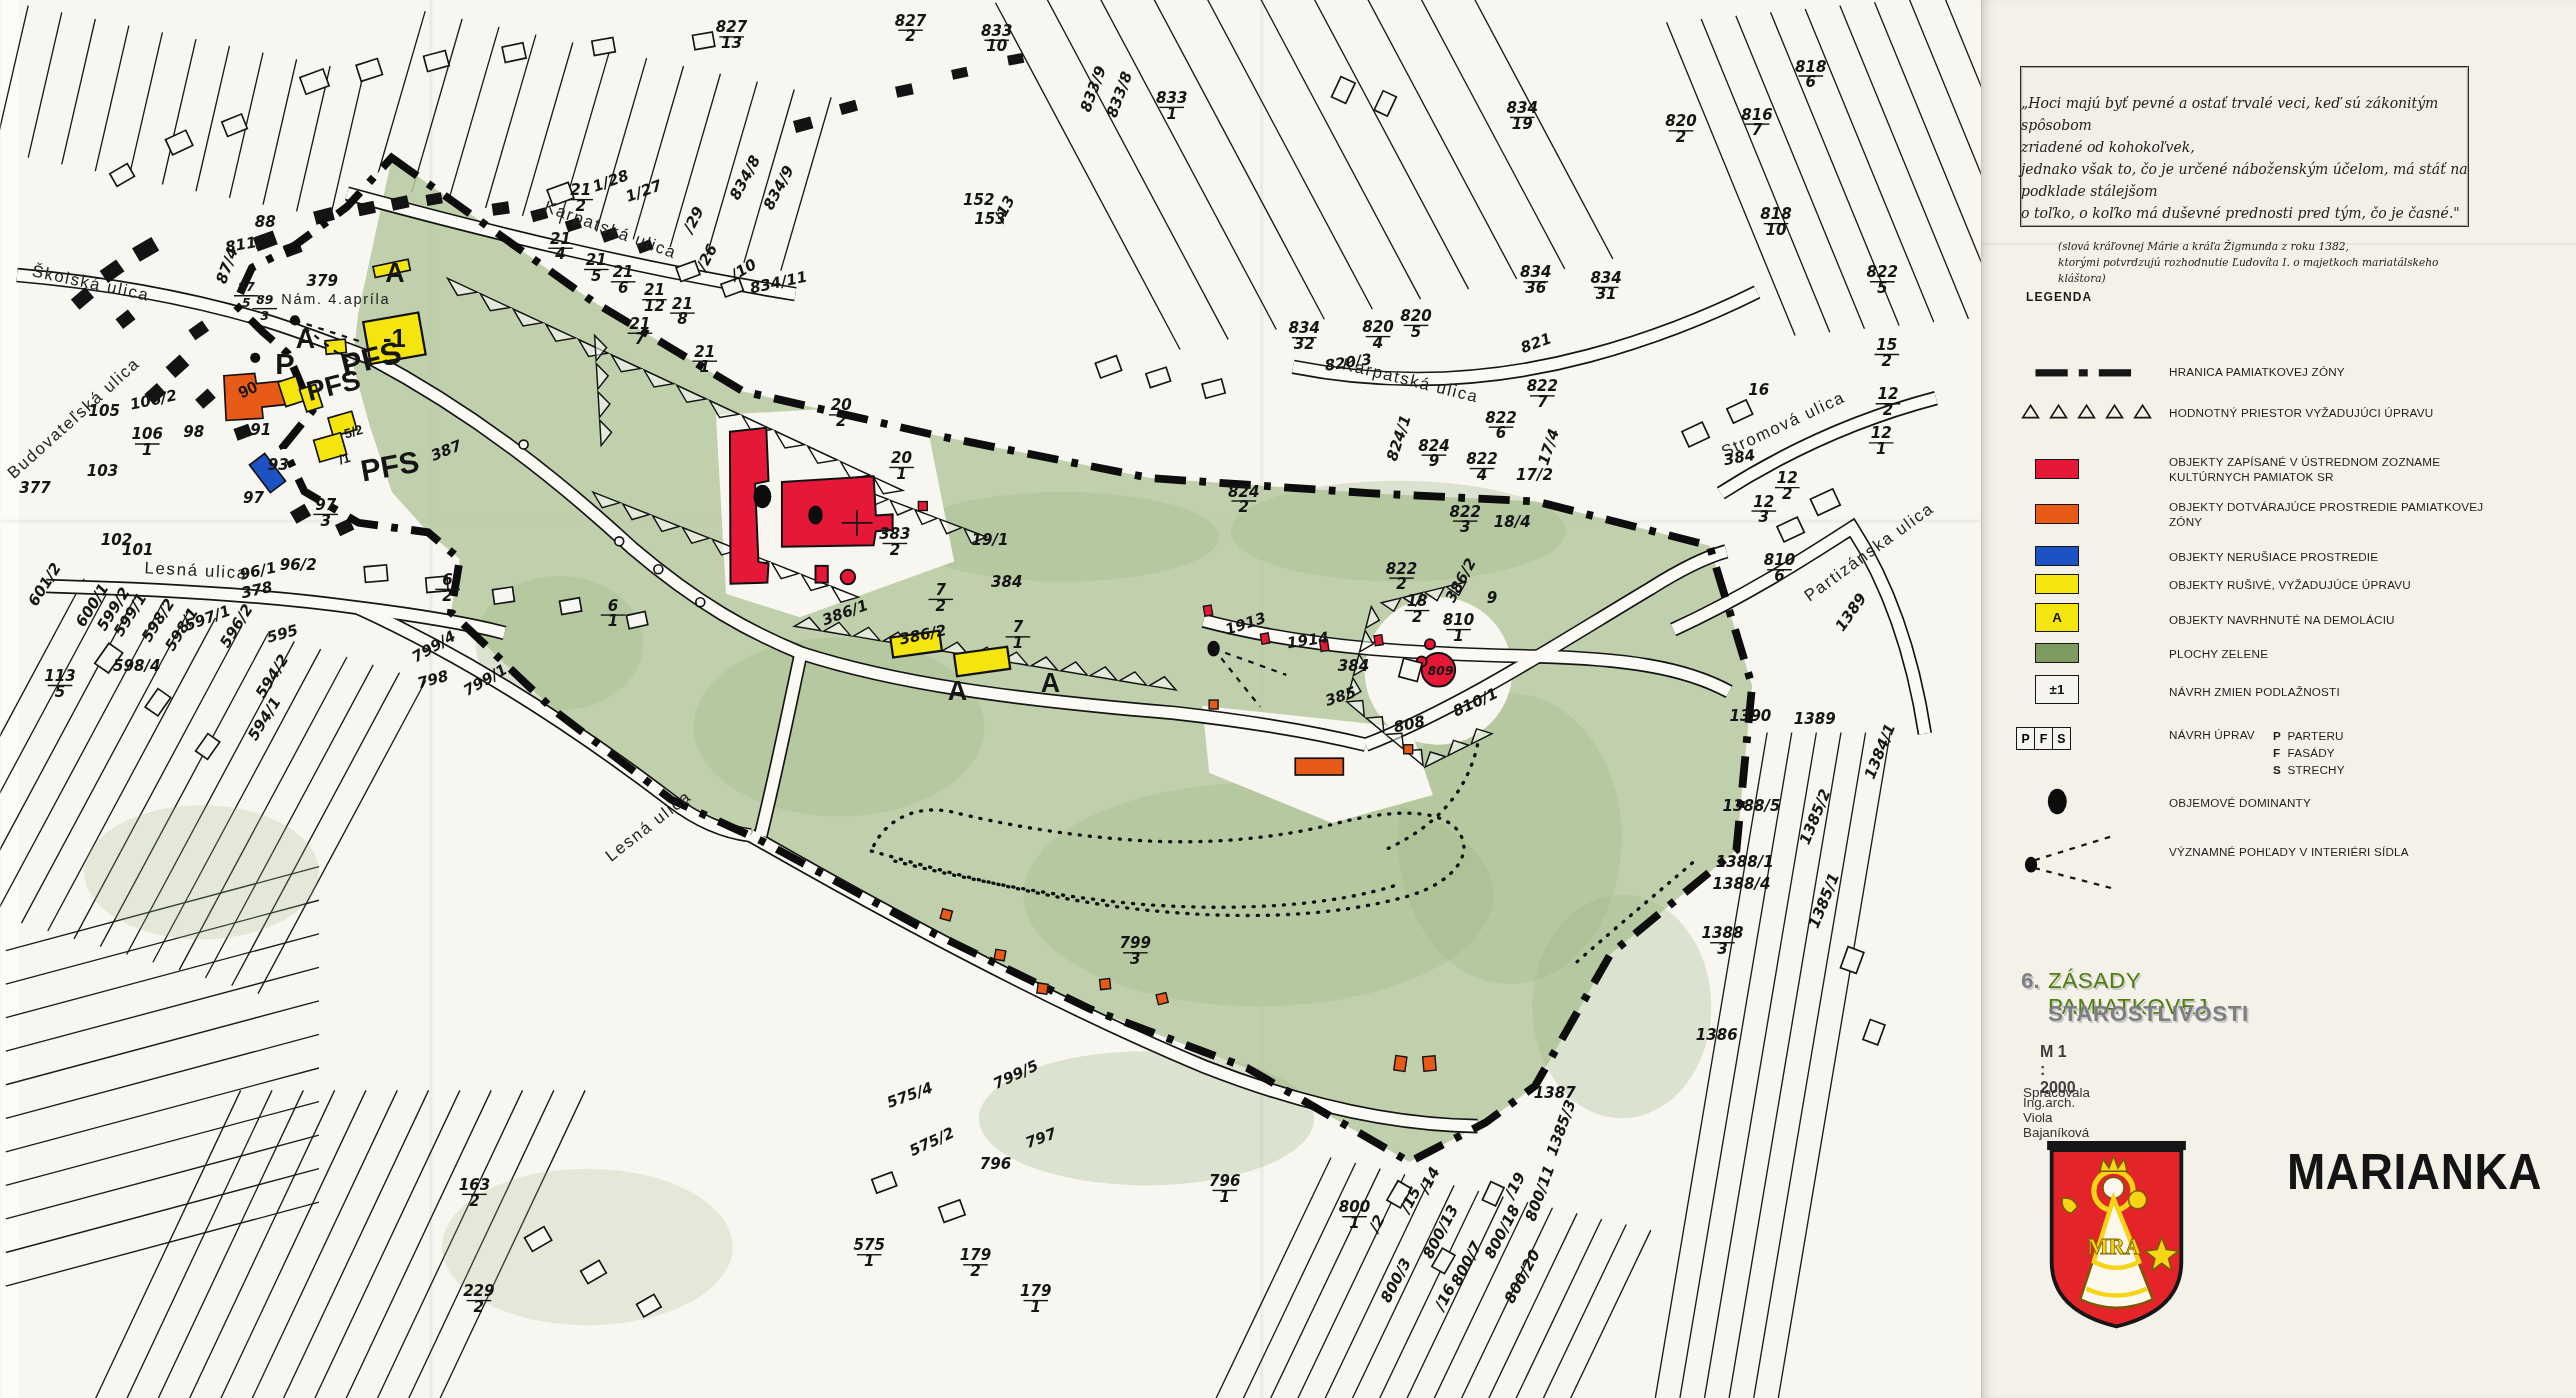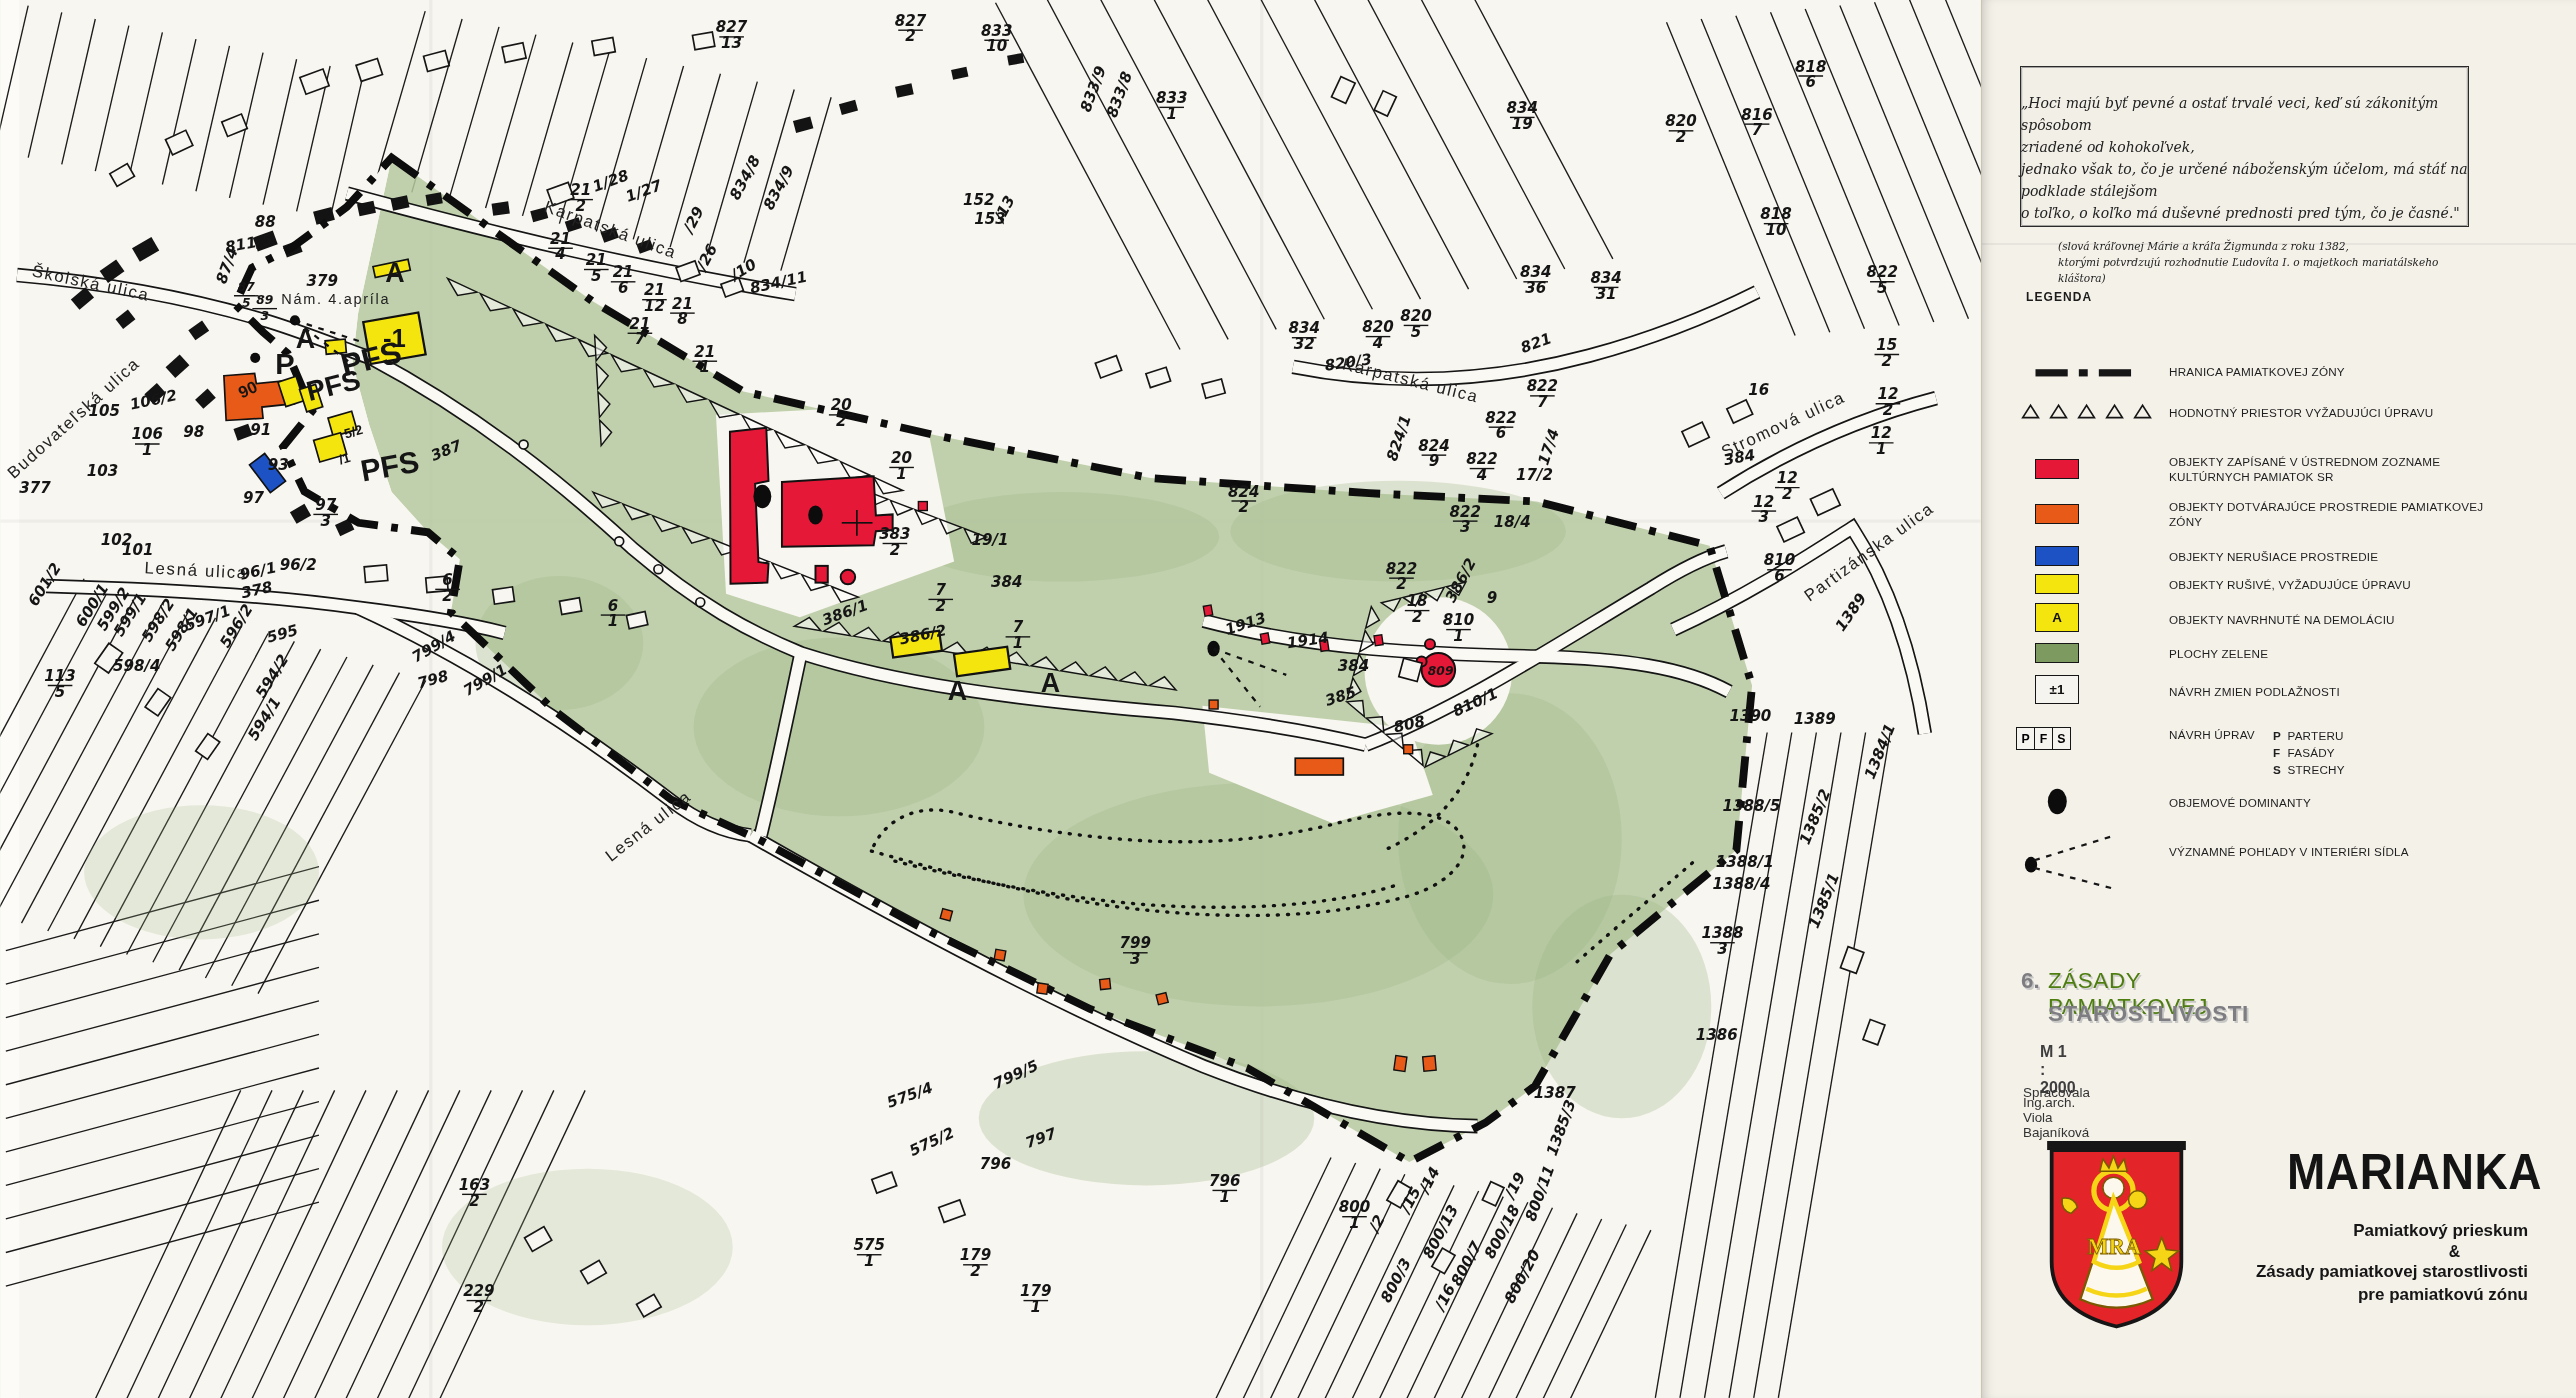--- a/index.html
+++ b/index.html
@@ -807,21 +807,15 @@
     <circle cx="128" cy="78" r="12" fill="#f5d516" stroke="#7a5a00" stroke-width="2"></circle>
     <path d="M96,76 L52,210 Q100,232 148,210 Z" fill="#fdf8ee" stroke="#7a5a00" stroke-width="3"></path>
     <path d="M96,76 L70,160 Q100,176 130,160 Z" fill="none" stroke="#f5d516" stroke-width="6"></path>
     <path d="M40,96 q-14,-4 -12,-20 q16,-2 20,12 Z" fill="#f5d516" stroke="#7a5a00" stroke-width="2"></path>
     <polygon points="160,128 166,144 182,146 169,156 173,172 160,162 147,172 151,156 138,146 154,144" fill="#f5d516" stroke="#7a5a00" stroke-width="2"></polygon>
     <text x="97" y="150" text-anchor="middle" font-size="30" font-weight="bold" fill="#f5d516" stroke="#7a5a00" stroke-width="1" font-family="Liberation Serif, serif">MRA</text>
     <path d="M60,196 Q100,214 140,196" fill="none" stroke="#f5d516" stroke-width="6"></path>
   </svg>
 
   <div id="brand-town">MARIANKA</div>
-  <div id="brand-sub">
-    <div class="s">Pamiatkový prieskum</div>
-    <div class="amp">&amp;</div>
-    <div class="s">Zásady pamiatkovej starostlivosti</div>
-    <div class="s">pre pamiatkovú zónu</div>
-  </div>
 </div>
 </div>
 
 
 </body></html>

